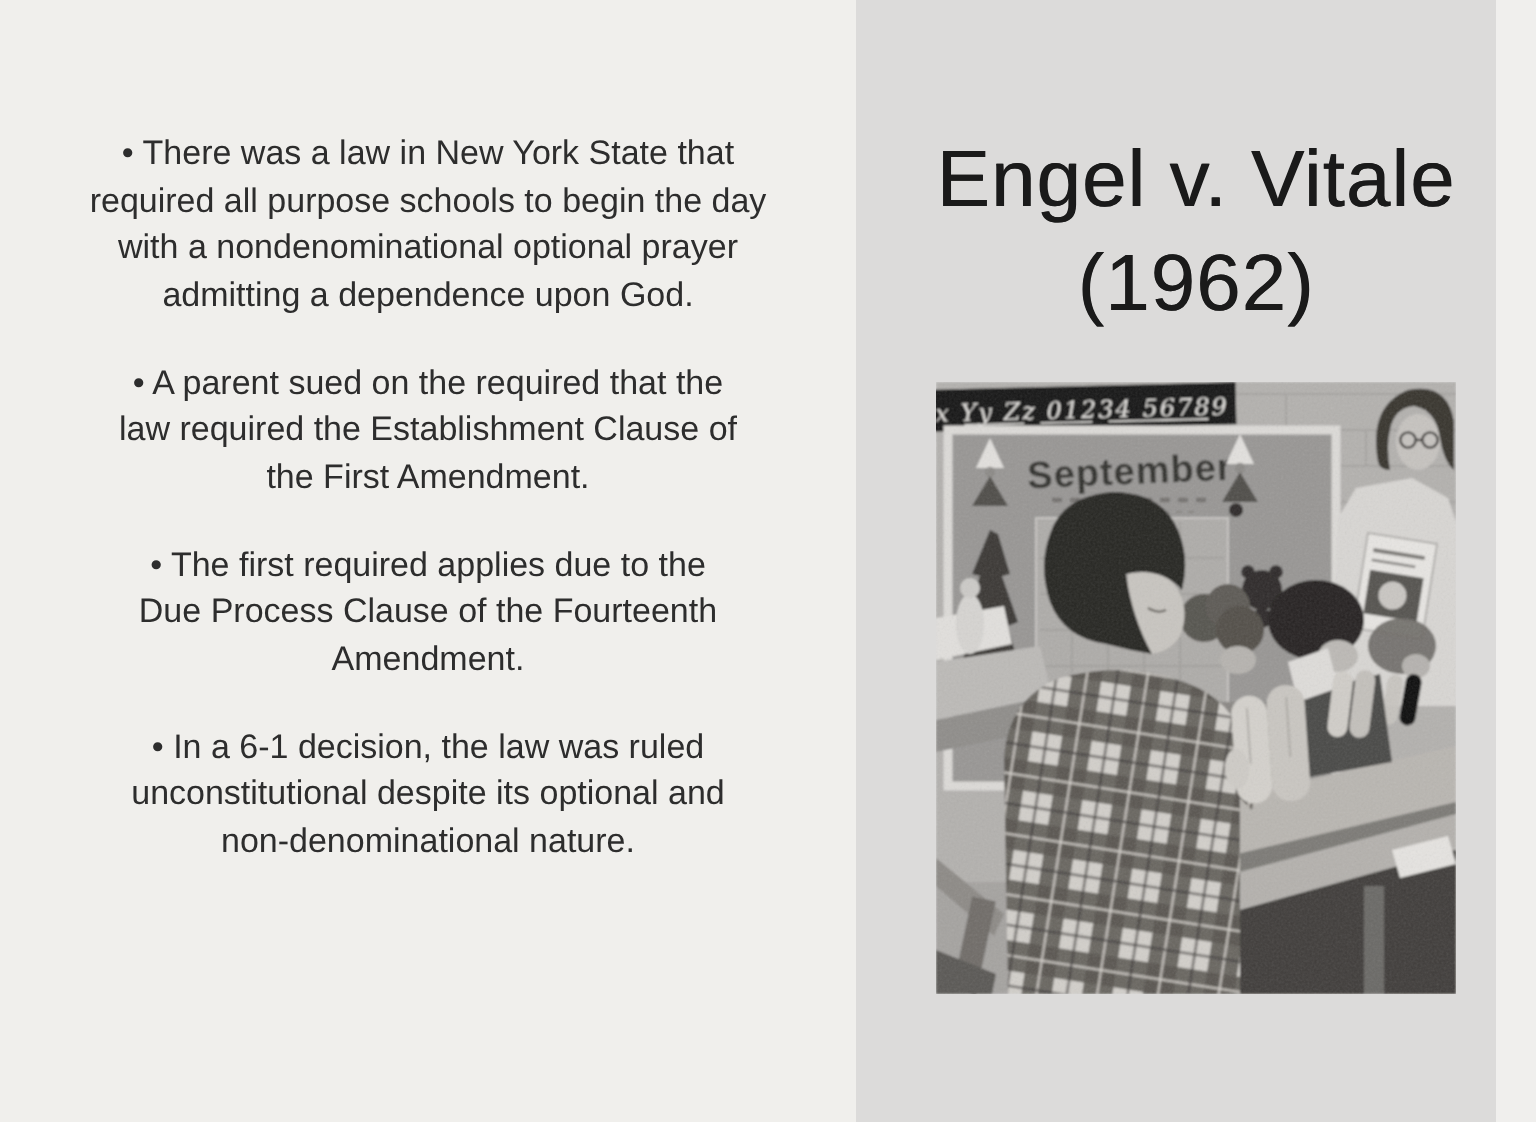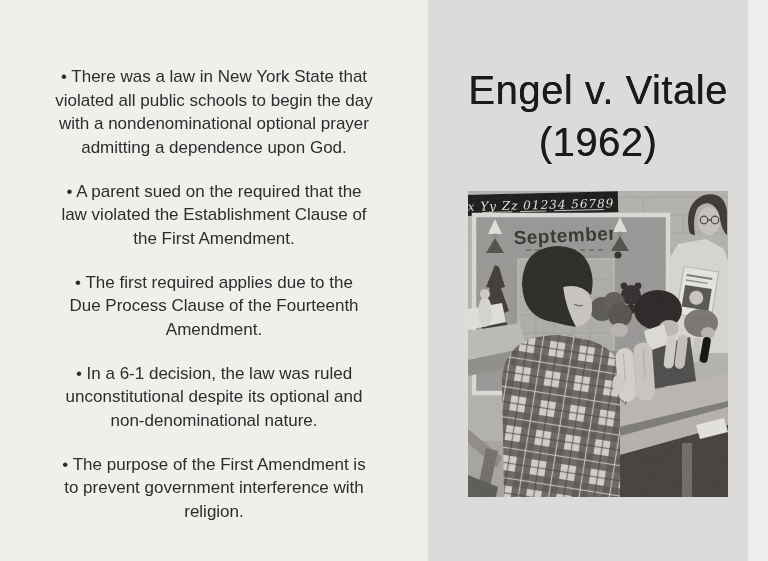--- a/index.html
+++ b/index.html
@@ -36,43 +36,38 @@
 </style>
 </head>
 <body>
 
 <div class="slide">
 
   <section class="left-panel">
     <div class="bullets">
       <p class="bullet">
         <span class="bullet-line">• There was a law in New York State that</span><br>
-        <span class="bullet-line">violated all public schools to begin the day</span><br>
+        <span class="bullet-line">required all purpose schools to begin the day</span><br>
         <span class="bullet-line">with a nondenominational optional prayer</span><br>
         <span class="bullet-line">admitting a dependence upon God.</span>
       </p>
       <p class="bullet">
         <span class="bullet-line">• A parent sued on the required that the</span><br>
-        <span class="bullet-line">law violated the Establishment Clause of</span><br>
+        <span class="bullet-line">law required the Establishment Clause of</span><br>
         <span class="bullet-line">the First Amendment.</span>
       </p>
       <p class="bullet">
         <span class="bullet-line">• The first required applies due to the</span><br>
         <span class="bullet-line">Due Process Clause of the Fourteenth</span><br>
         <span class="bullet-line">Amendment.</span>
       </p>
       <p class="bullet">
         <span class="bullet-line">• In a 6-1 decision, the law was ruled</span><br>
         <span class="bullet-line">unconstitutional despite its optional and</span><br>
         <span class="bullet-line">non-denominational nature.</span>
-      </p>
-      <p class="bullet">
-        <span class="bullet-line">• The purpose of the First Amendment is</span><br>
-        <span class="bullet-line">to prevent government interference with</span><br>
-        <span class="bullet-line">religion.</span>
       </p>
     </div>
   </section>
 
   <section class="right-panel">
     <h1 class="title">
       <span class="title-line">Engel v. Vitale</span>
       <span class="title-line">(1962)</span>
     </h1>
 

